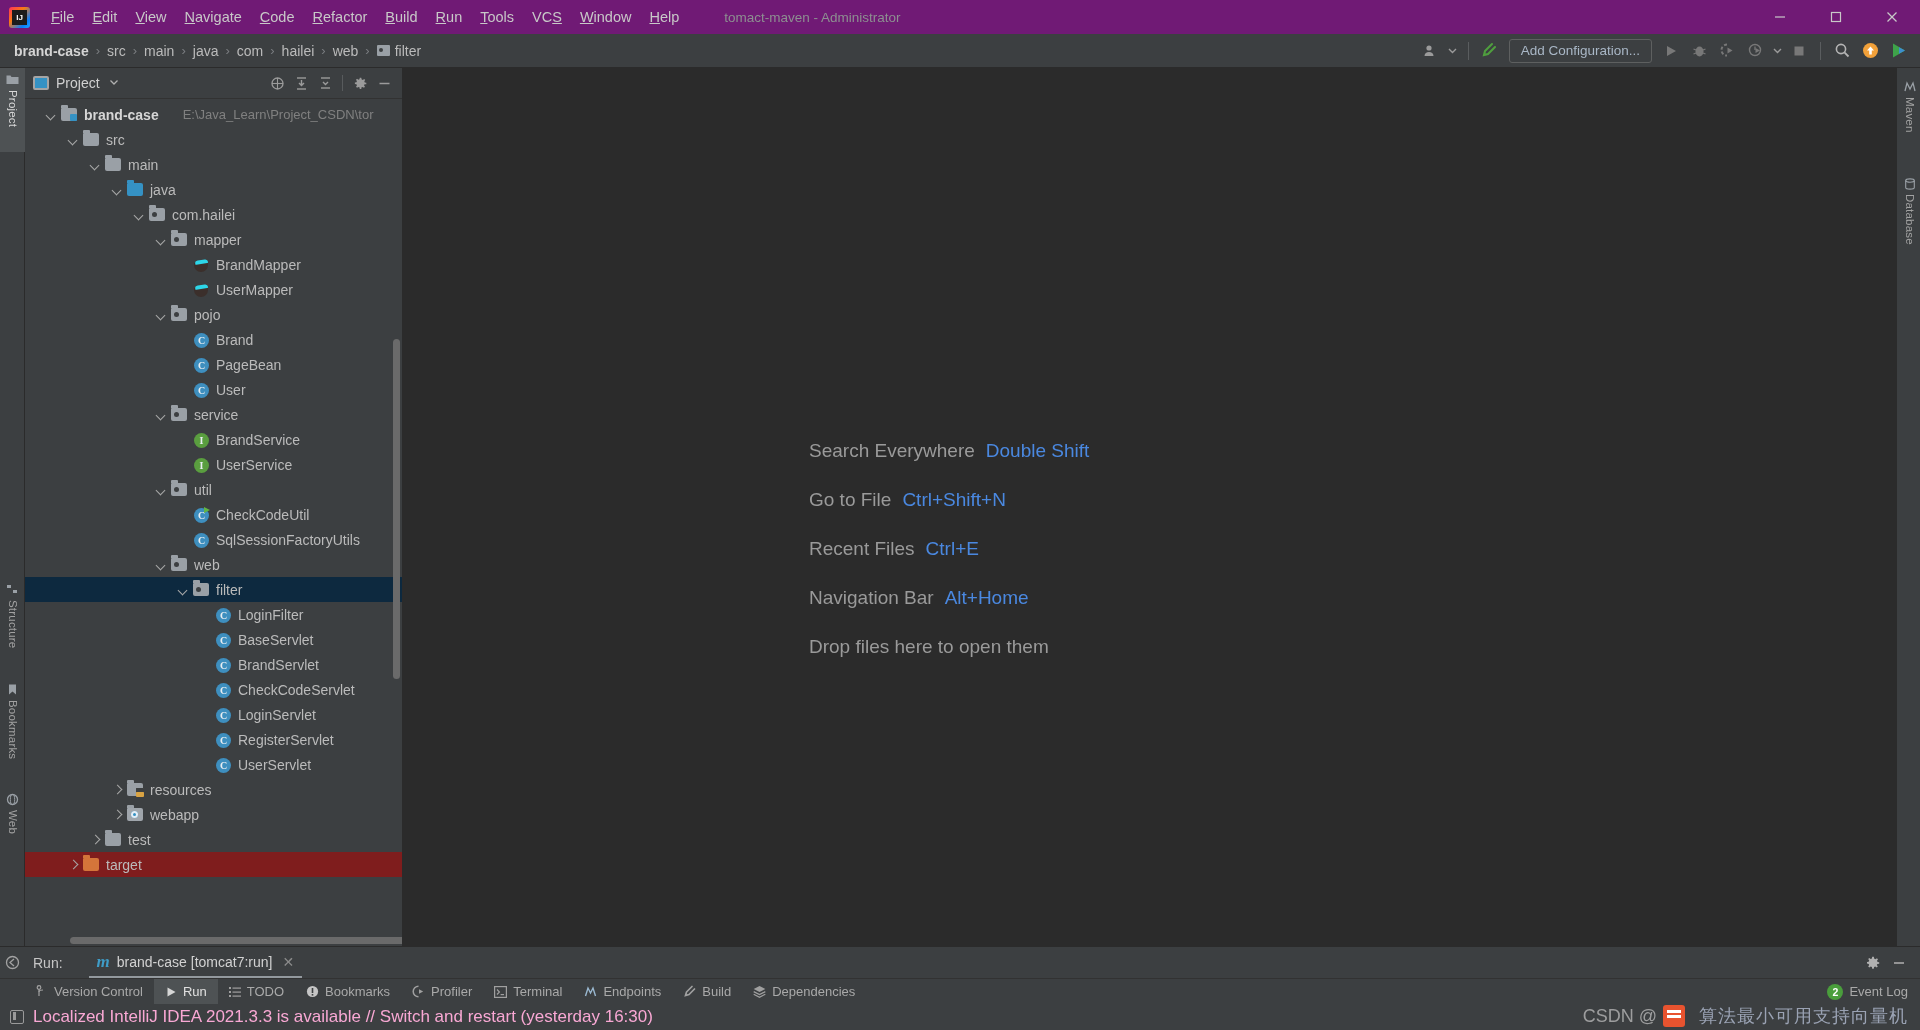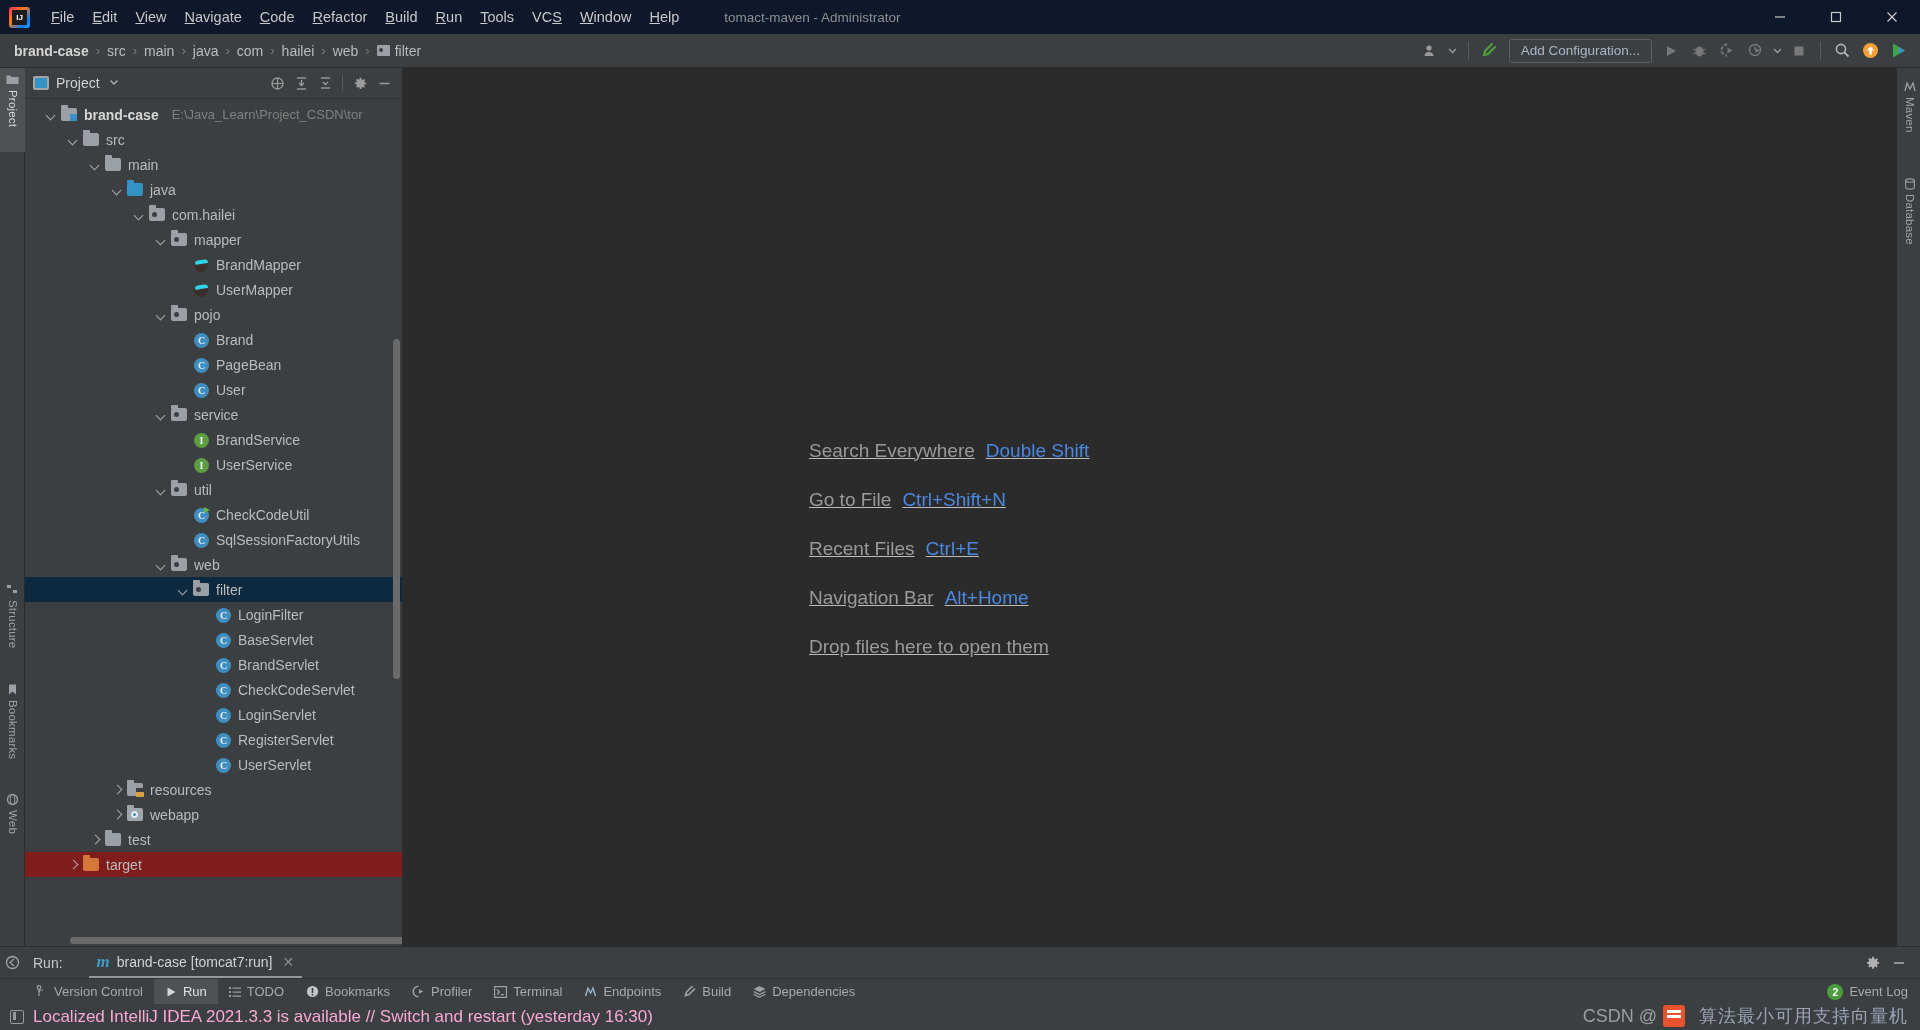--- a/index.html
+++ b/index.html
@@ -8,21 +8,21 @@
     background: #3c3f41;
     font-family: "Liberation Sans", sans-serif;
     overflow: hidden;
     -webkit-font-smoothing: antialiased;
   }
   body { position: relative; color: #bbbbbb; }
 
   
   #titlebar {
     position: absolute; left: 0; top: 0; width: 1920px; height: 34px;
-    background: #0f172a;
+    background: #701a75;
     display: flex; align-items: center;
   }
   #ij-logo {
     width: 21px; height: 21px; margin-left: 9px; margin-right: 12px;
     border-radius: 3px; position: relative; overflow: hidden;
     background: linear-gradient(135deg,#fe315d 0%,#f97a12 38%,#087cfa 78%,#20a8ff 100%);
     flex: 0 0 auto;
   }
   #ij-logo::after {
     content: "IJ"; position: absolute; left: 3px; top: 3px;
@@ -148,21 +148,21 @@
     left: 2px; top: 4px; width: 6px; height: 6px;
     border-width: 0 1.6px 1.6px 0; transform: rotate(45deg);
   }
   .arrow.right::before {
     left: 3px; top: 3px; width: 6px; height: 6px;
     border-width: 0 1.6px 1.6px 0; transform: rotate(-45deg);
   }
   .ico { width: 17px; height: 17px; flex: 0 0 auto; margin-right: 6px; position: relative; }
   .lbl { color: #bbbbbb; }
   .lbl.bold { font-weight: bold; color: #d6d6d6; }
-  .path-hint { color: #808080; margin-left: 13px; font-size: 13px; }
+  .path-hint { color: #808080; margin-left: 24px; font-size: 13px; }
 
   
   .ic-folder {
     width: 16px; height: 13px; background: #9aa0a6; border-radius: 1px 2px 2px 2px;
     position: absolute; top: 2px; left: 0;
   }
   .ic-folder::before {
     content: ""; position: absolute; left: 0; top: -3px; width: 7px; height: 3px;
     background: #9aa0a6; border-radius: 1px 1px 0 0;
   }
@@ -234,21 +234,20 @@
     position: absolute; left: 404px; top: 68px; width: 1492px; height: 878px;
     background: #2b2b2b;
   }
   #hints {
     position: absolute; left: 405px; top: 358px;
     display: flex; flex-direction: column; gap: 0px;
   }
   .hint-row {
     height: 49px; display: flex; align-items: center; font-size: 19px;
     white-space: nowrap;
-    text-decoration: underline;
   }
   .hint-label { color: #9a9a9a; }
   .hint-key { color: #4a88e0; margin-left: 11px; }
 
   
   #right-strip {
     position: absolute; right: 0; top: 68px; width: 24px; height: 878px;
     background: #3c3f41; border-left: 1px solid #2b2b2b;
   }
 

